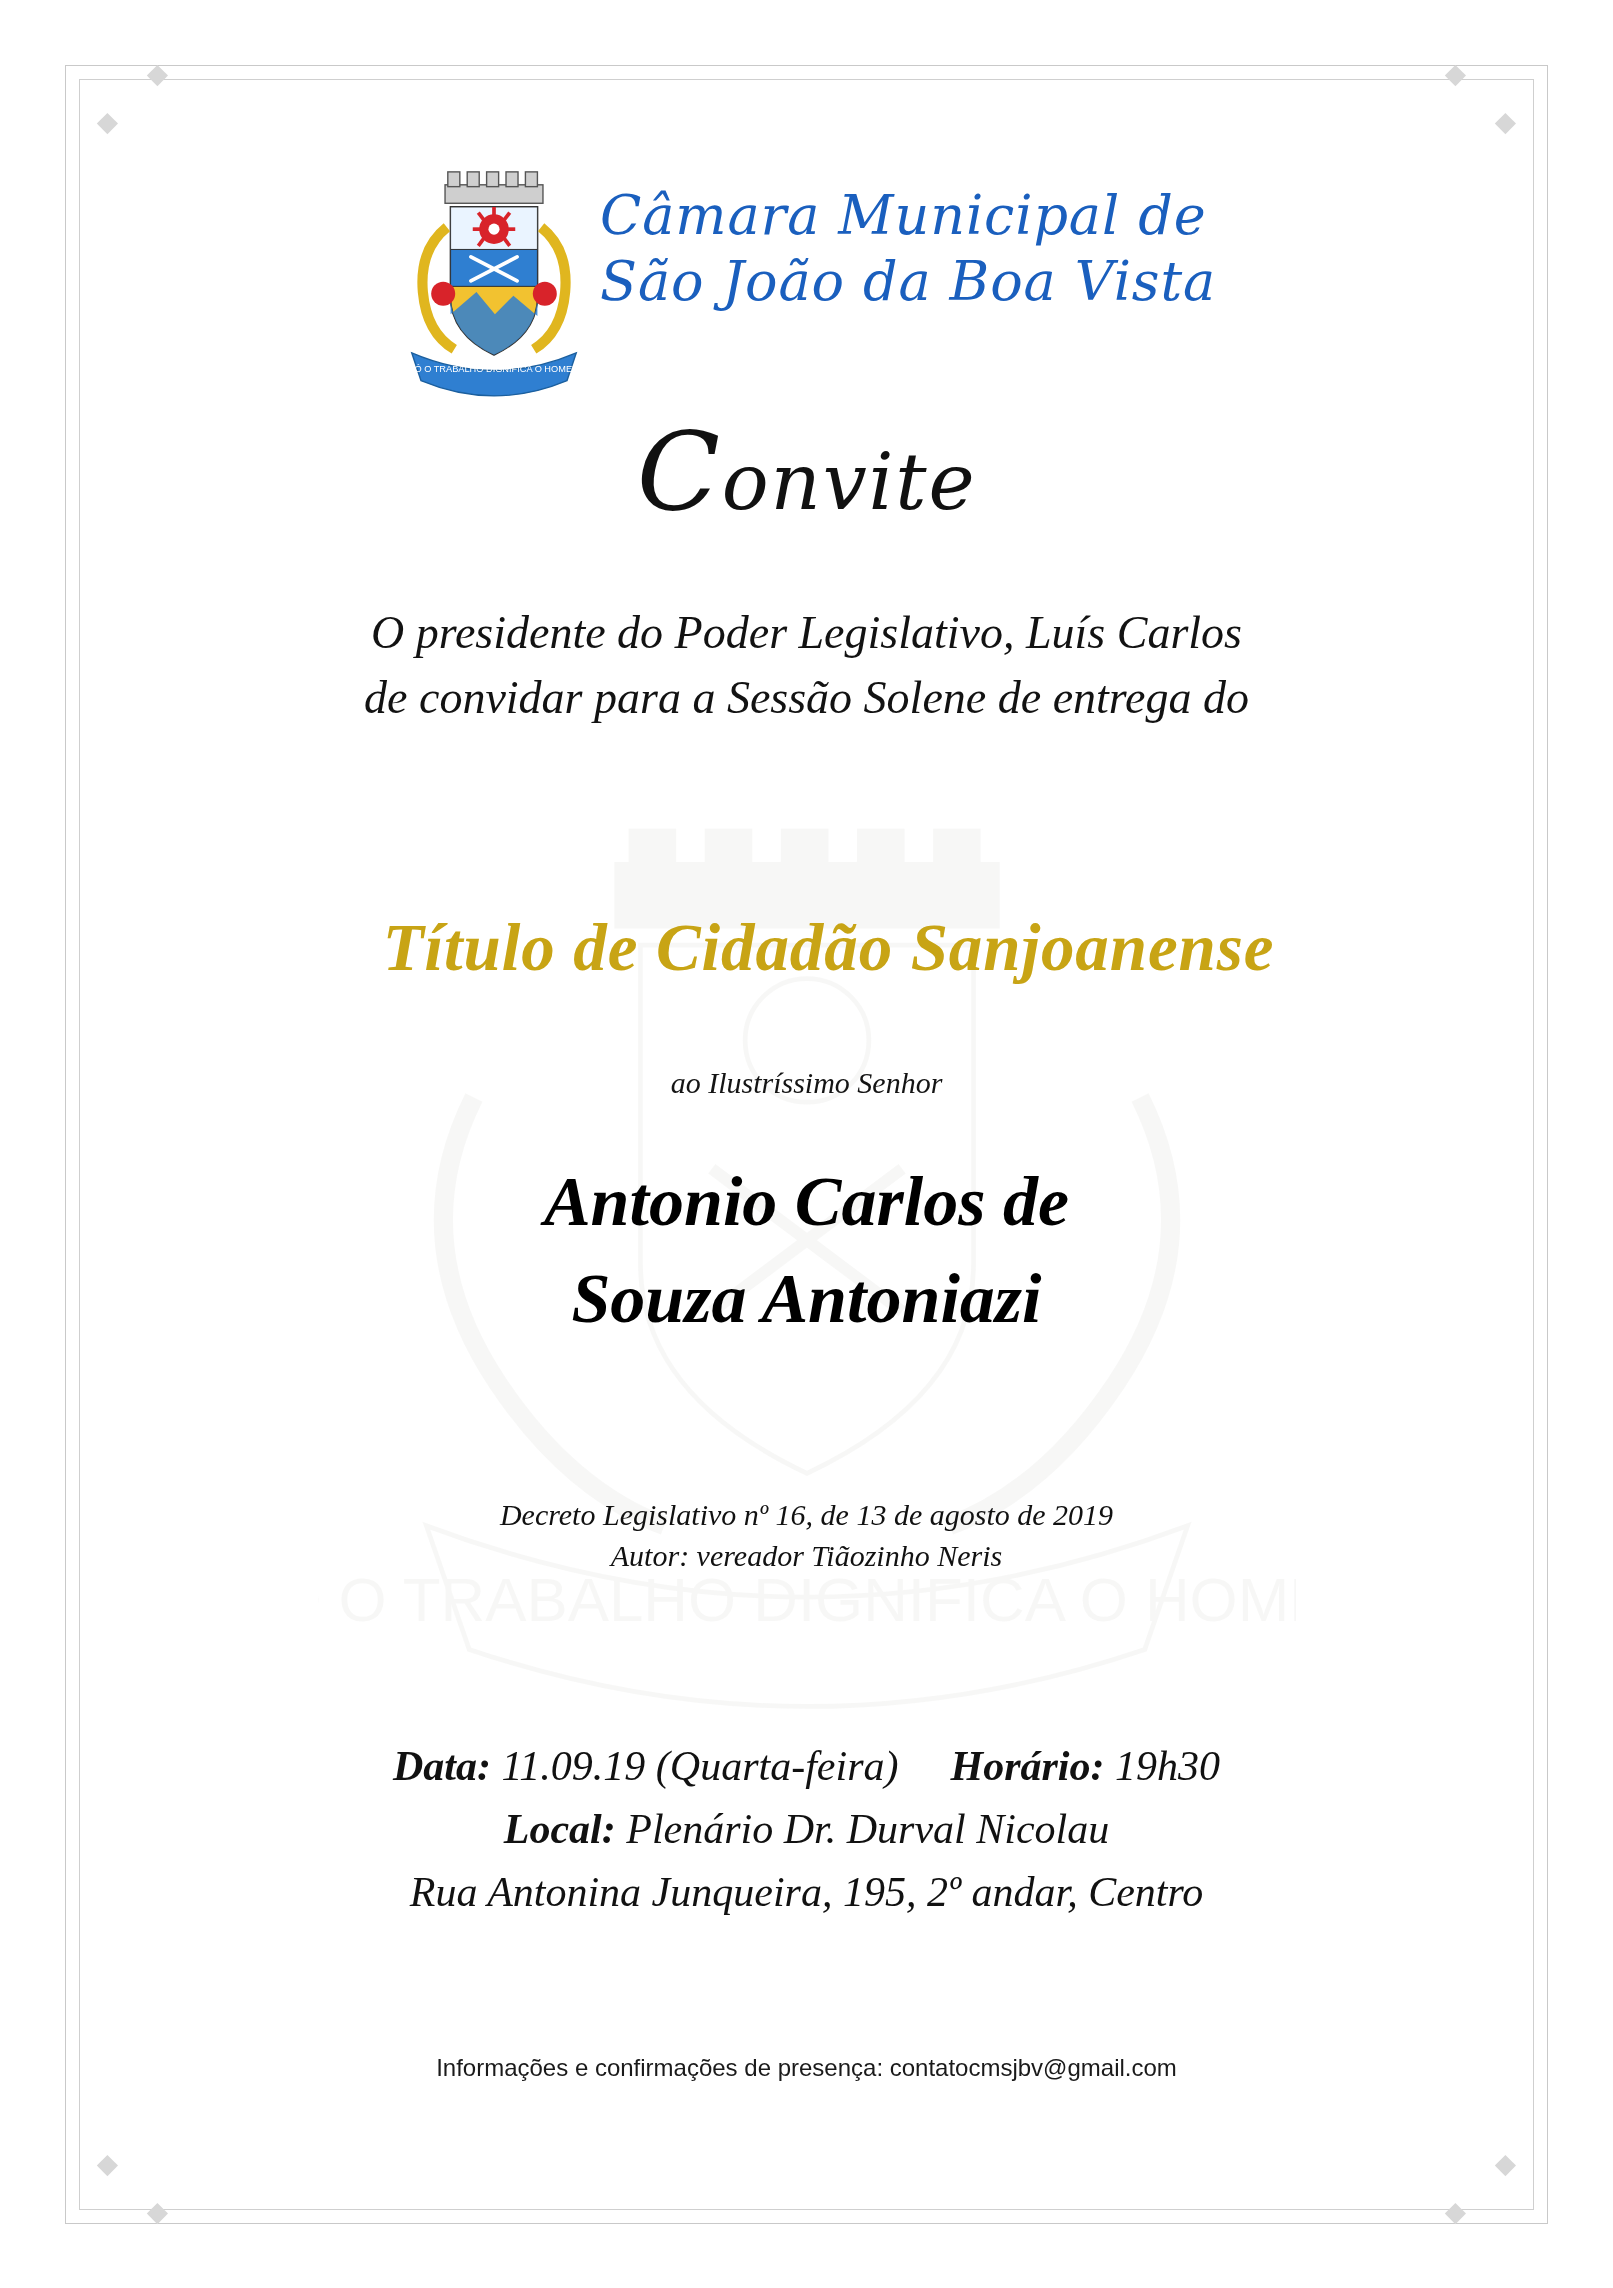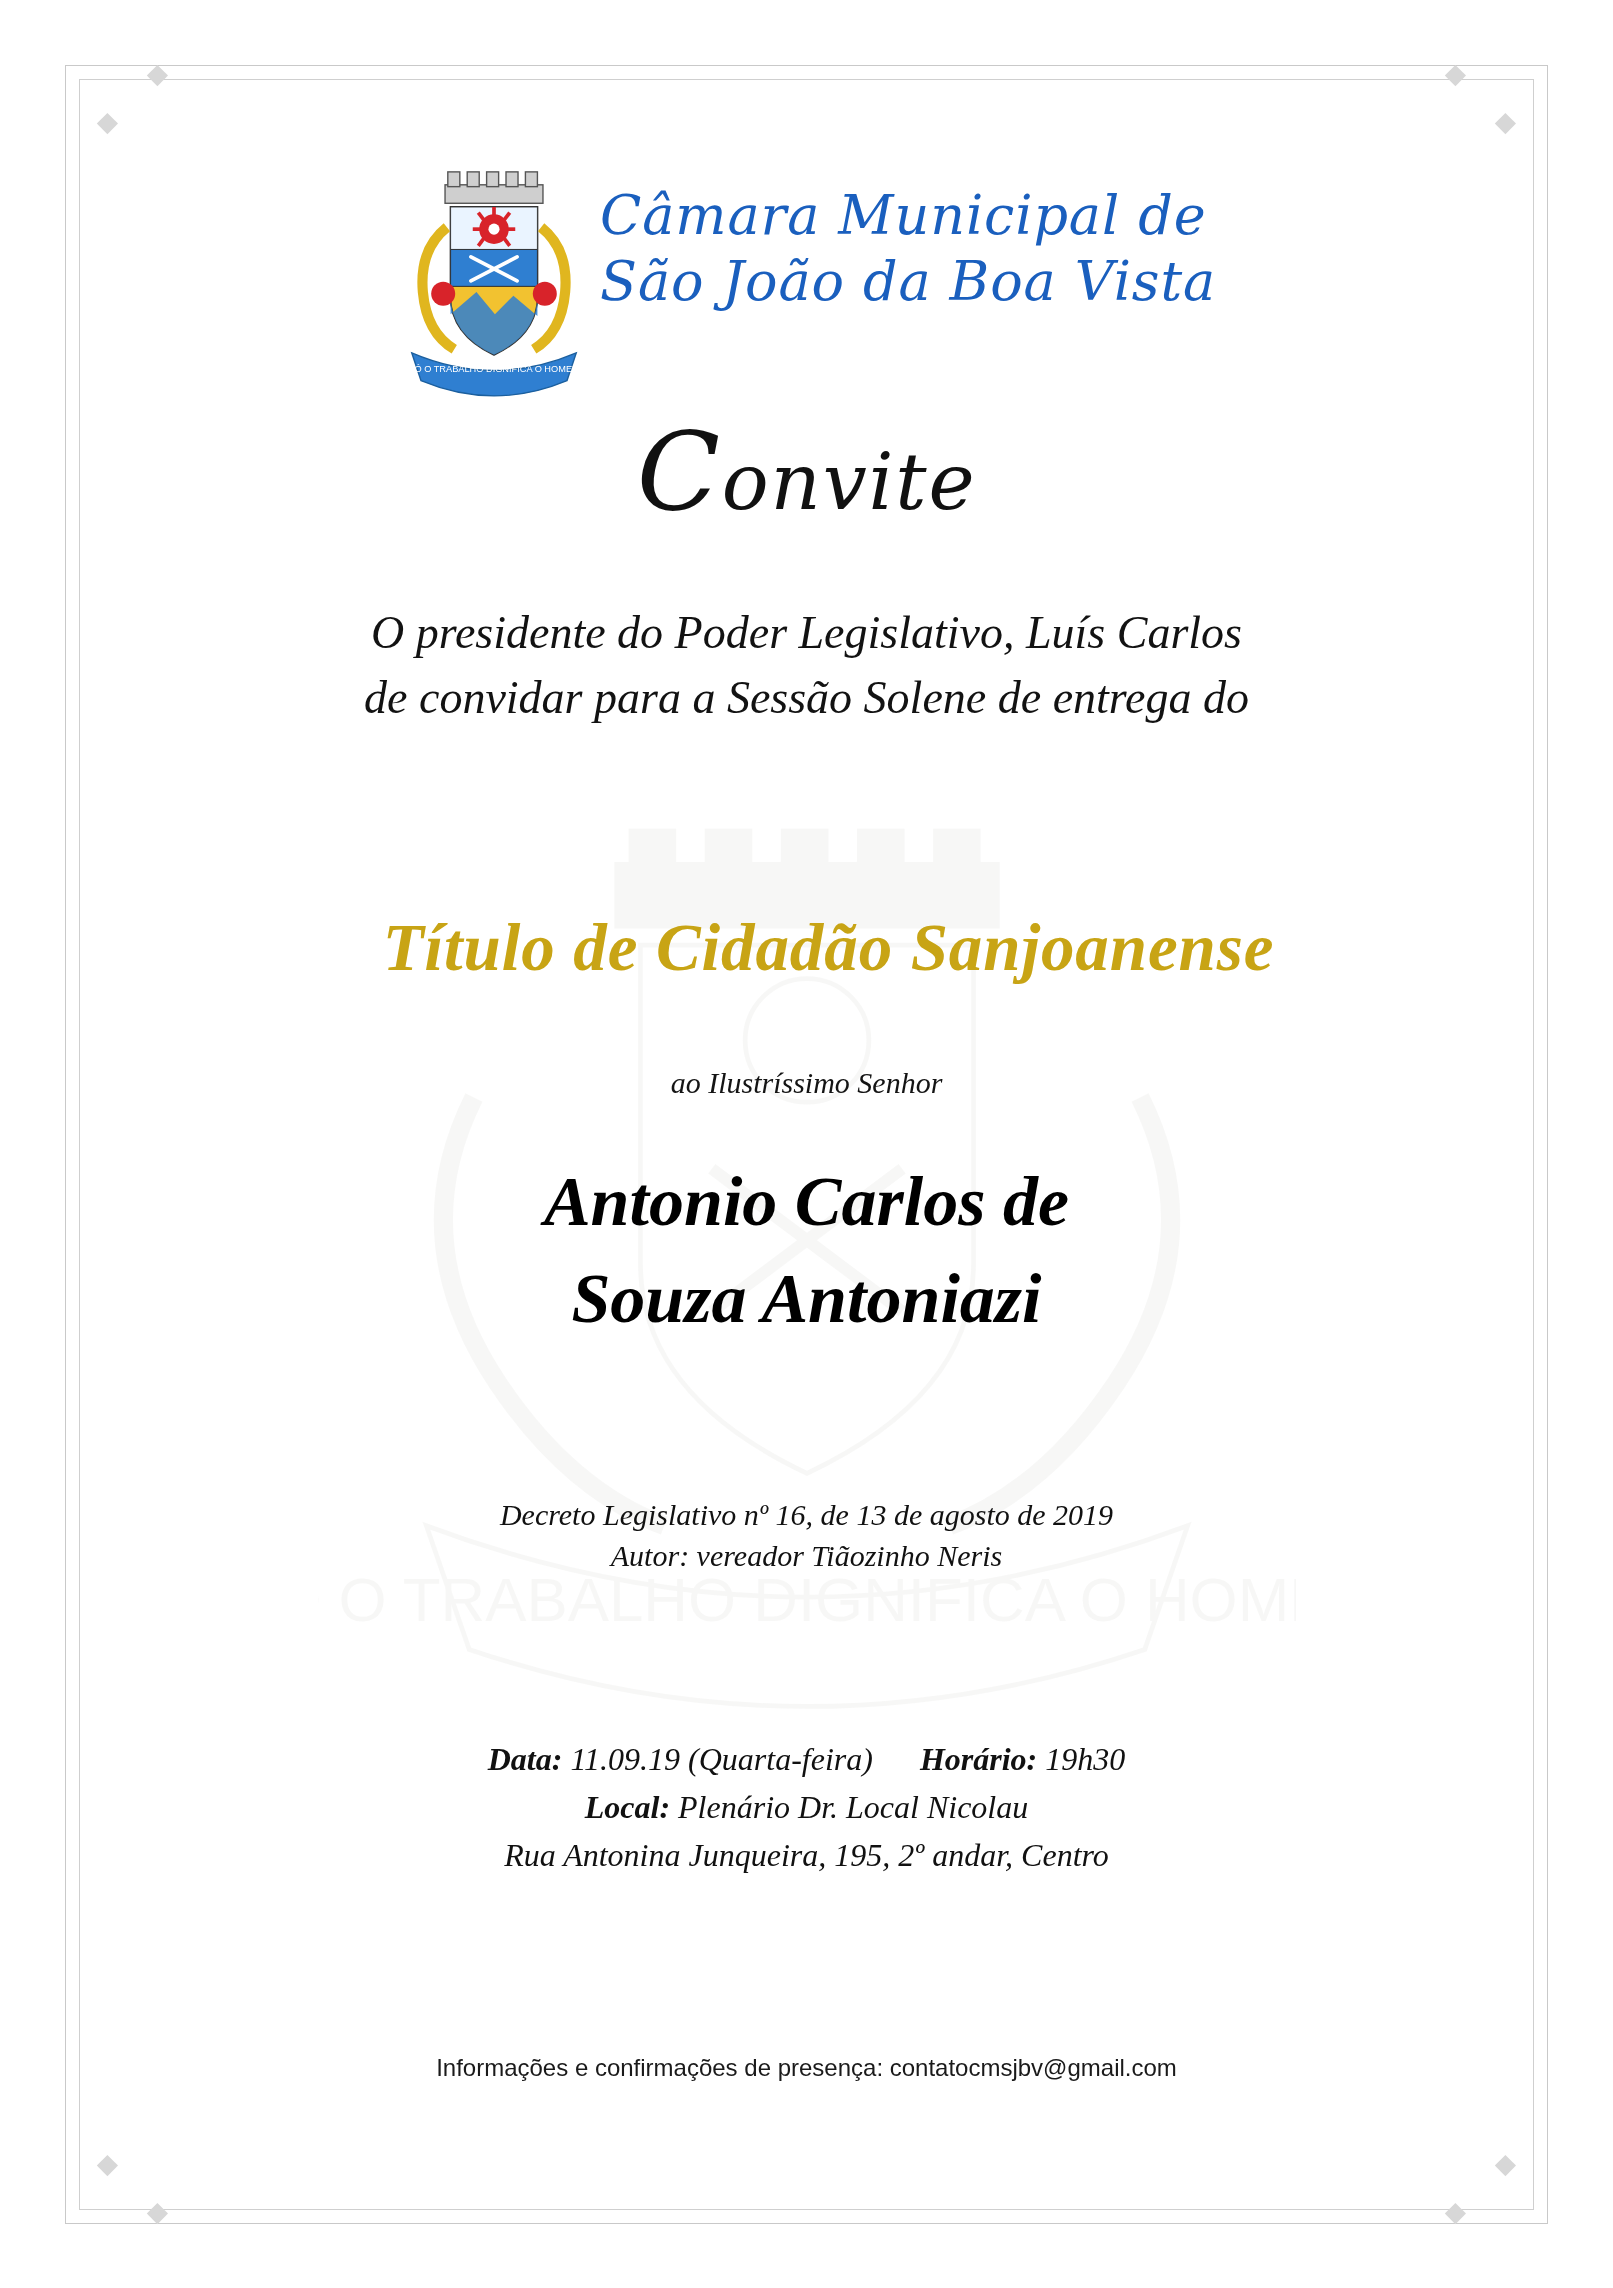--- a/index.html
+++ b/index.html
@@ -172,21 +172,21 @@
     color: #111111;
   }
 
   .event {
     position: absolute;
     left: 0; right: 0;
     top: 1735px;
     text-align: center;
     font-family: "Liberation Serif", serif;
     font-style: italic;
-    font-size: 32px;
+    font-size: 42px;
     line-height: 1.5;
     color: #111111;
   }
   .event b { font-weight: bold; }
   .event .spacer { display: inline-block; width: 31px; }
 
   .footer {
     position: absolute;
     left: 0; right: 0;
     top: 2054px;
@@ -310,21 +310,21 @@
   <div class="event">
     <div>
       <b>Data:</b>
       <span>11.09.19 (Quarta-feira)</span>
       <span class="spacer"></span>
       <b>Horário:</b>
       <span>19h30</span>
     </div>
     <div>
       <b>Local:</b>
-      <span>Plenário Dr. Local Nicolau</span>
+      <span>Plenário Dr. Durval Nicolau</span>
     </div>
     <div>Rua Antonina Junqueira, 195, 2º andar, Centro</div>
   </div>
 
   <div class="footer">Informações e confirmações de presença: contatocmsjbv@gmail.com</div>
 
 </div>
 
 
 </body></html>

